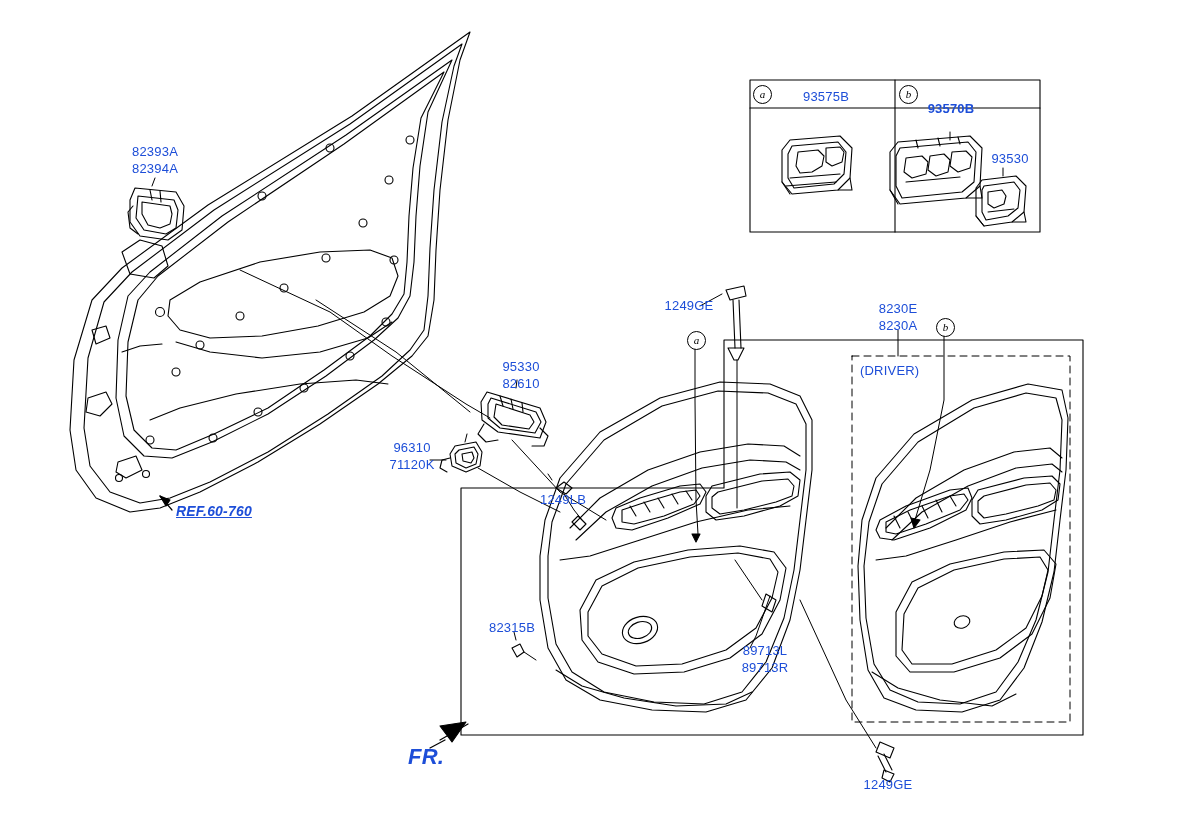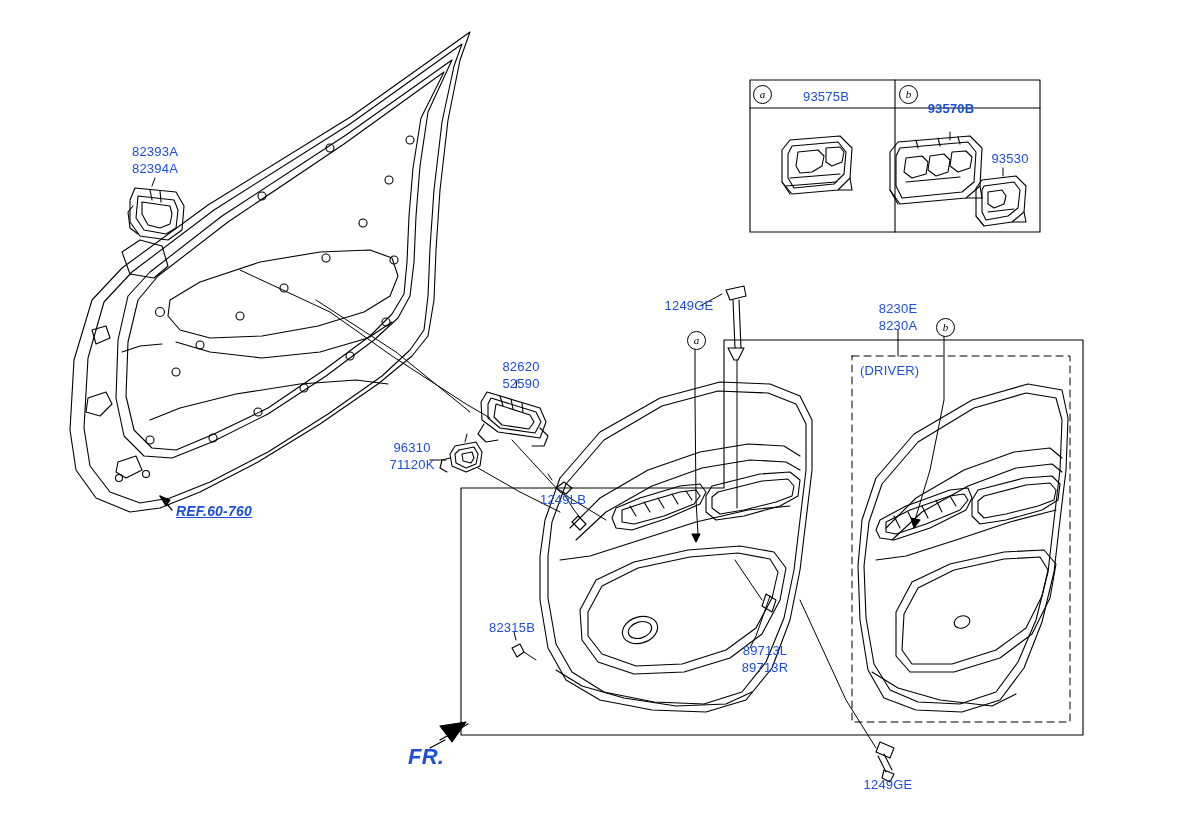--- a/index.html
+++ b/index.html
@@ -251,22 +251,22 @@
       <path d="M1003 176 L1003 168" stroke-width="1"></path>
 
     </g>
   </svg>
 
   <div class="lbl center" style="left:155px; top:144px;">82393A</div>
   <div class="lbl center" style="left:155px; top:161px;">82394A</div>
 
   <div class="lbl bold ul" style="left:176px; top:503px;">REF.60-760</div>
 
-  <div class="lbl center" style="left:521px; top:359px;">82620</div>
-  <div class="lbl center" style="left:521px; top:376px;">52590</div>
+  <div class="lbl center" style="left:521px; top:359px;">95330</div>
+  <div class="lbl center" style="left:521px; top:376px;">82610</div>
 
   <div class="lbl center" style="left:412px; top:440px;">96310</div>
   <div class="lbl center" style="left:412px; top:457px;">71120K</div>
 
   <div class="lbl center" style="left:563px; top:464px;margin-top:28px;">1249LB</div>
 
   <div class="lbl center" style="left:689px; top:298px;">1249GE</div>
   <div class="lbl center" style="left:888px; top:777px;">1249GE</div>
 
   <div class="lbl center" style="left:512px; top:620px;">82315B</div>

